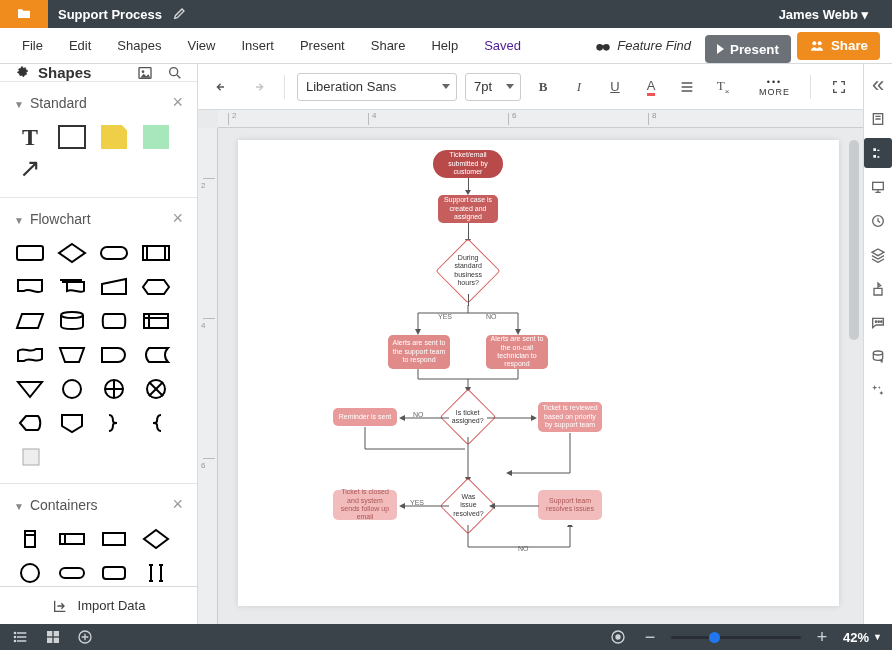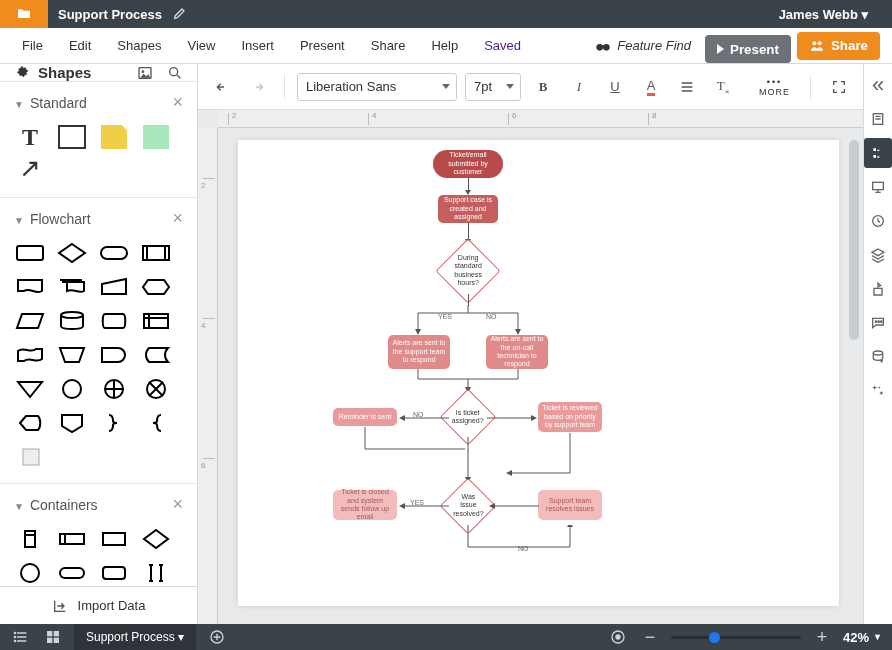--- a/index.html
+++ b/index.html
@@ -644,25 +644,20 @@
       </svg>
     </div>
   <div class="icon-btn">
       <svg class="u-icon" viewBox="0 0 24 24" fill="#cfd3d6">
         <rect x="3" y="3" width="8" height="8"></rect>
         <rect x="13" y="3" width="8" height="8"></rect>
         <rect x="3" y="13" width="8" height="8"></rect>
         <rect x="13" y="13" width="8" height="8"></rect>
       </svg>
     </div>
-  <div class="tabs">
-    <div class="tab">
-        <span>Support Process ▾</span>
-      </div>
-  </div>
   <div class="icon-btn">
       <svg class="u-icon" viewBox="0 0 24 24" fill="none" stroke="#cfd3d6" stroke-width="2">
         <circle cx="12" cy="12" r="9"></circle>
         <path d="M12 7v10M7 12h10"></path>
       </svg>
     </div>
   <div class="spacer"></div>
   <div class="icon-btn">
       <svg class="u-icon" viewBox="0 0 24 24" fill="none" stroke="#cfd3d6" stroke-width="2">
         <circle cx="12" cy="12" r="9"></circle>

